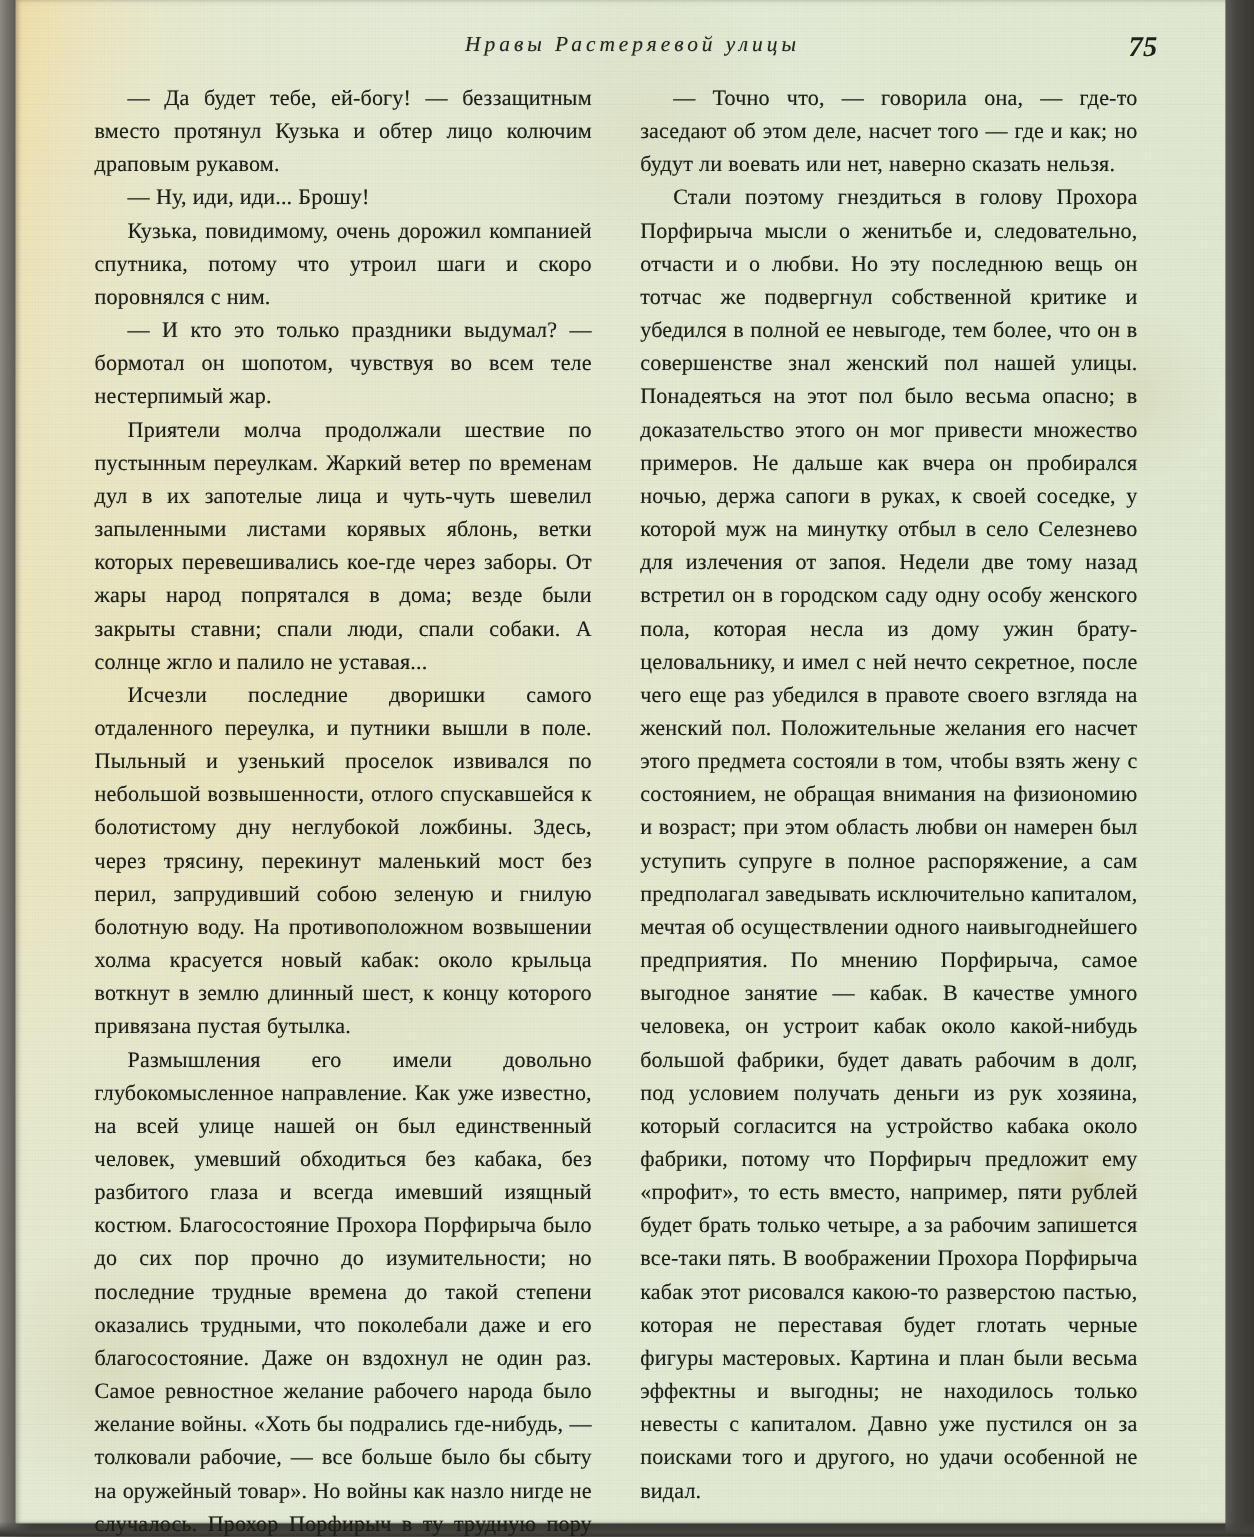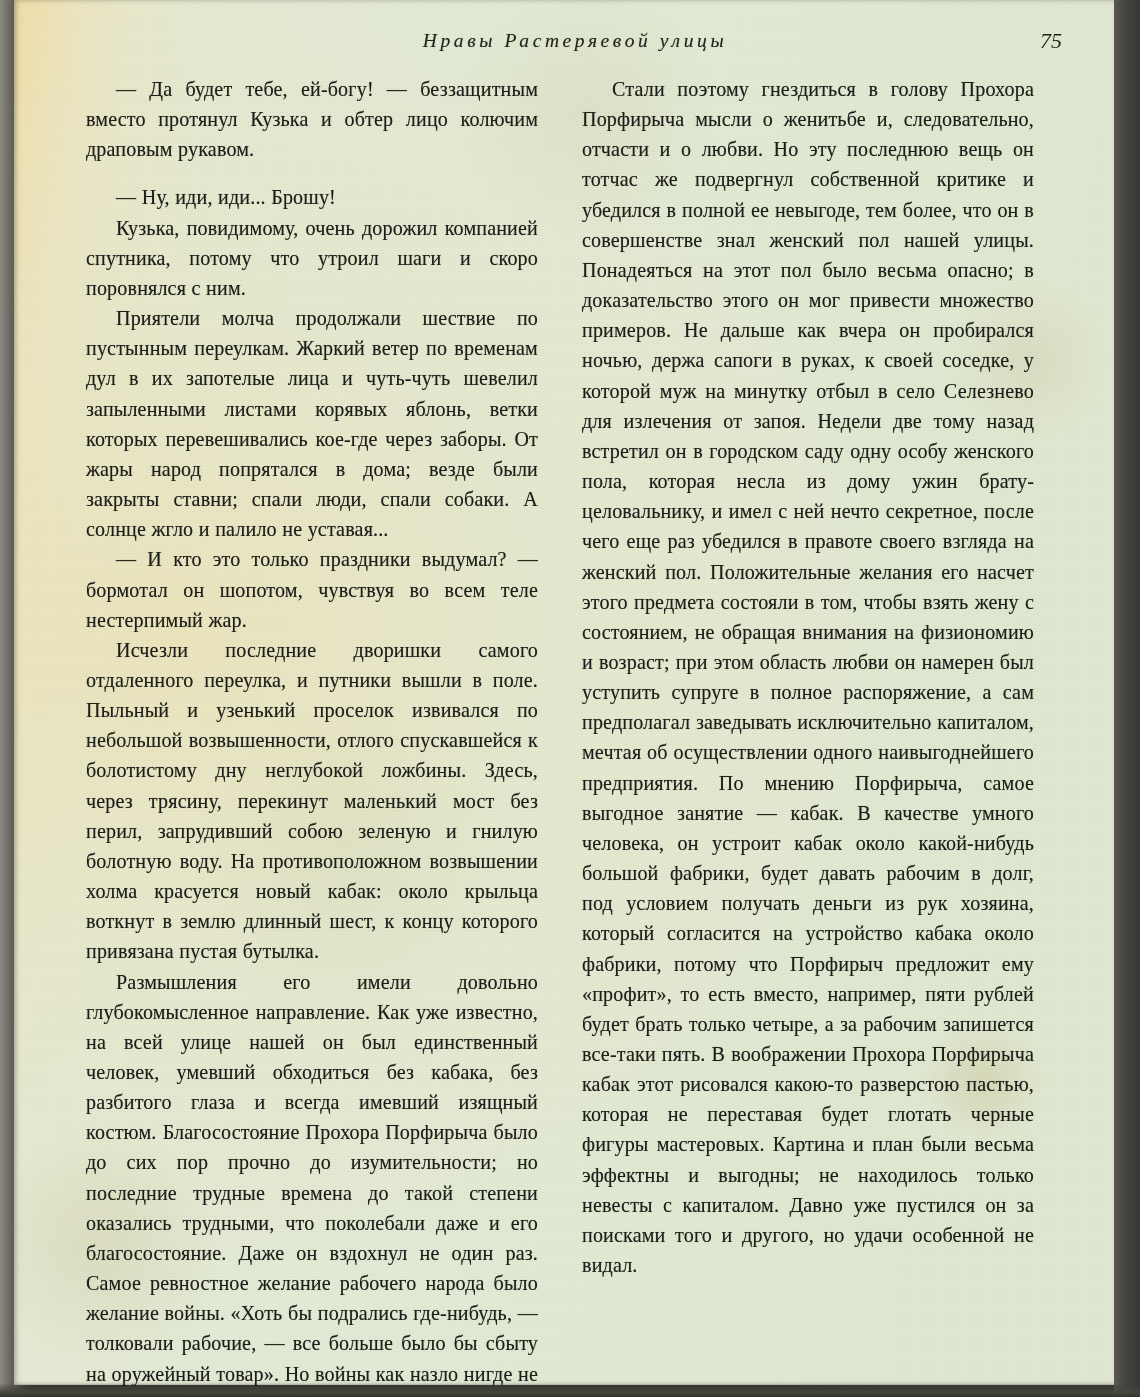--- a/index.html
+++ b/index.html
@@ -109,25 +109,25 @@
     text-align: center;
     font-style: italic;
     font-size: 19.5px;
     letter-spacing: 3.6px;
     color: #23251f;
     white-space: nowrap;
     text-shadow: 0 0 1px rgba(35,37,31,0.35);
   }
   .runhead-folio {
     position: absolute;
-    right: 2px;
+    right: 12px;
     top: -2px;
     font-style: italic;
-    font-weight: normal;
-    font-size: 22px;
+    font-weight: bold;
+    font-size: 26px;
     color: #1e201b;
   }
 
   
   .columns {
     position: absolute;
     left: 86px;
     top: 74px;
     width: 948px;
   }
@@ -147,21 +147,21 @@
     text-align-last: left;
     text-justify: inter-word;
     color: #1c1e19;
     letter-spacing: 0.15px;
     word-spacing: 0.3px;
     hyphens: manual;
     text-shadow: 0 0 0.7px rgba(28,30,25,0.45);
   }
   .col p.ind   { text-indent: 30px; }
   .col p.noind { text-indent: 0; }
-  .col p.dlg   { text-indent: 30px; margin-top: 18px; }
+  .col p.dlg   { text-indent: 30px; }
   .col p.last  { text-align-last: left; }
 
   
   .col p::selection { background: rgba(120,140,90,0.3); }
 </style>
 </head>
 <body>
 
 <div class="scan">
 
@@ -174,27 +174,28 @@
       <div class="runhead-title">Нравы Растеряевой улицы</div>
       <div class="runhead-folio">75</div>
     </div>
 
     <div class="columns">
 
       <div class="col col-left">
         <p class="ind">— Да будет тебе, ей-богу! — беззащитным вместо протянул Кузька и обтер лицо колючим драповым рукавом.</p>
         <p class="dlg last">— Ну, иди, иди... Брошу!</p>
         <p class="ind">Кузька, повидимому, очень дорожил компанией спутника, потому что утроил шаги и скоро поровнялся с ним.</p>
+        <p class="ind">— И кто это только праздники выдумал? — бормотал он шопотом, чувствуя во всем теле нестерпимый жар.</p>
         <p class="ind">Приятели молча продолжали шествие по пустынным переулкам. Жаркий ветер по временам дул в их запотелые лица и чуть-чуть шевелил запыленными листами корявых яблонь, ветки которых перевешивались кое-где через заборы. От жары народ попрятался в дома; везде были закрыты ставни; спали люди, спали собаки. А солнце жгло и палило не уставая...</p>
-        <p class="ind">— И кто это только праздники выдумал? — бормотал он шопотом, чувствуя во всем теле нестерпимый жар.</p>
         <p class="ind">Исчезли последние дворишки самого отдаленного переулка, и путники вышли в поле. Пыльный и узенький проселок извивался по небольшой возвышенности, отлого спускавшейся к болотистому дну неглубокой ложбины. Здесь, через трясину, перекинут маленький мост без перил, запрудивший собою зеленую и гнилую болотную воду. На противоположном возвышении холма красуется новый кабак: около крыльца воткнут в землю длинный шест, к концу которого привязана пустая бутылка.</p>
         <p class="ind">Размышления его имели довольно глубокомысленное направление. Как уже известно, на всей улице нашей он был единственный человек, умевший обходиться без кабака, без разбитого глаза и всегда имевший изящный костюм. Благосостояние Прохора Порфирыча было до сих пор прочно до изумительности; но последние трудные времена до такой степени оказались трудными, что поколебали даже и его благосостояние. Даже он вздохнул не один раз. Самое ревностное желание рабочего народа было желание войны. «Хоть бы подрались где-нибудь, — толковали рабочие, — все больше было бы сбыту на оружейный товар». Но войны как назло нигде не случалось. Прохор Порфирыч в ту трудную пору до того унизил свой авторитет, что решился даже обратиться за советом и сведениями к Пелагее Петровне. Эта дама не дала ему, впрочем, положительного ответа ни</p>
       </div>
 
       <div class="col col-right">
+        <p class="ind">— Точно что, — говорила она, — где-то заседают об этом деле, насчет того — где и как; но будут ли воевать или нет, наверно сказать нельзя.</p>
         <p class="ind">Стали поэтому гнездиться в голову Прохора Порфирыча мысли о женитьбе и, следовательно, отчасти и о любви. Но эту последнюю вещь он тотчас же подвергнул собственной критике и убедился в полной ее невыгоде, тем более, что он в совершенстве знал женский пол нашей улицы. Понадеяться на этот пол было весьма опасно; в доказательство этого он мог привести множество примеров. Не дальше как вчера он пробирался ночью, держа сапоги в руках, к своей соседке, у которой муж на минутку отбыл в село Селезнево для излечения от запоя. Недели две тому назад встретил он в городском саду одну особу женского пола, которая несла из дому ужин брату-целовальнику, и имел с ней нечто секретное, после чего еще раз убедился в правоте своего взгляда на женский пол. Положительные желания его насчет этого предмета состояли в том, чтобы взять жену с состоянием, не обращая внимания на физиономию и возраст; при этом область любви он намерен был уступить супруге в полное распоряжение, а сам предполагал заведывать исключительно капиталом, мечтая об осуществлении одного наивыгоднейшего предприятия. По мнению Порфирыча, самое выгодное занятие — кабак. В качестве умного человека, он устроит кабак около какой-нибудь большой фабрики, будет давать рабочим в долг, под условием получать деньги из рук хозяина, который согласится на устройство кабака около фабрики, потому что Порфирыч предложит ему «профит», то есть вместо, например, пяти рублей будет брать только четыре, а за рабочим запишется все-таки пять. В воображении Прохора Порфирыча кабак этот рисовался какою-то разверстою пастью, которая не переставая будет глотать черные фигуры мастеровых. Картина и план были весьма эффектны и выгодны; не находилось только невесты с капиталом. Давно уже пустился он за поисками того и другого, но удачи особенной не видал.</p>
 
       </div>
 
     </div>
   </div>
 
   <div class="scan-right-edge"></div>
   <div class="scan-bottom-edge"></div>
 </div>

